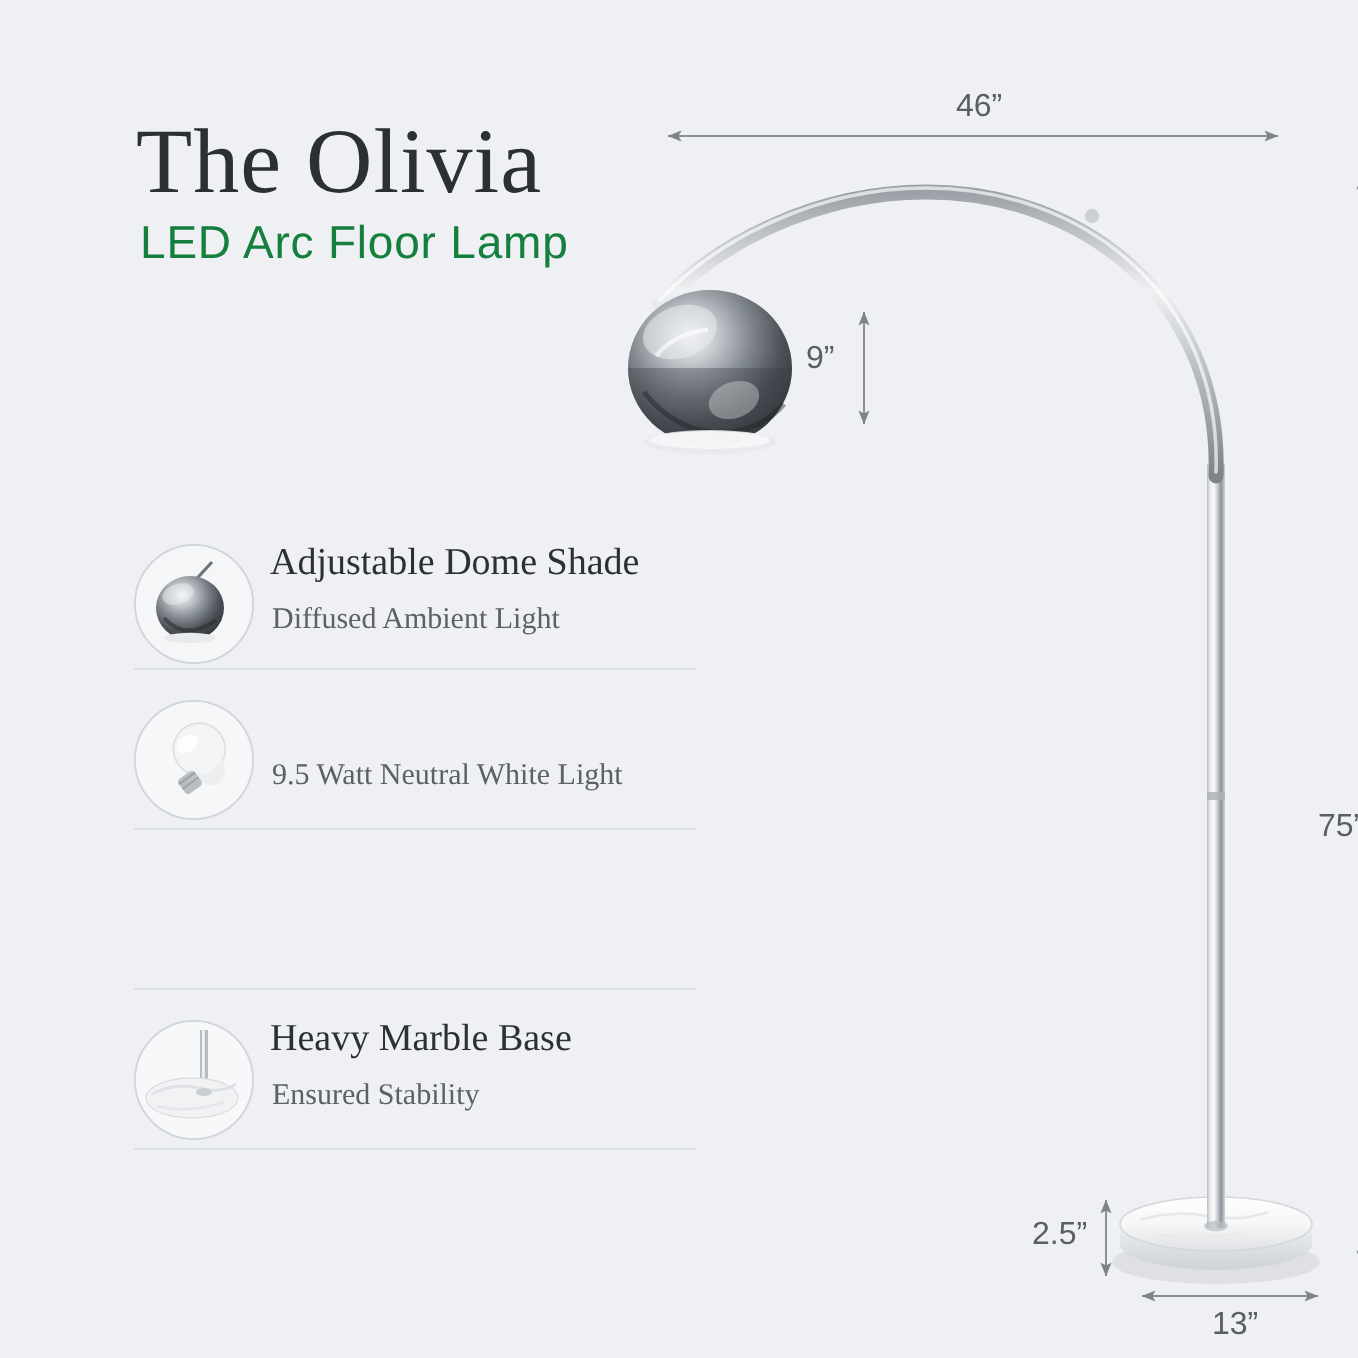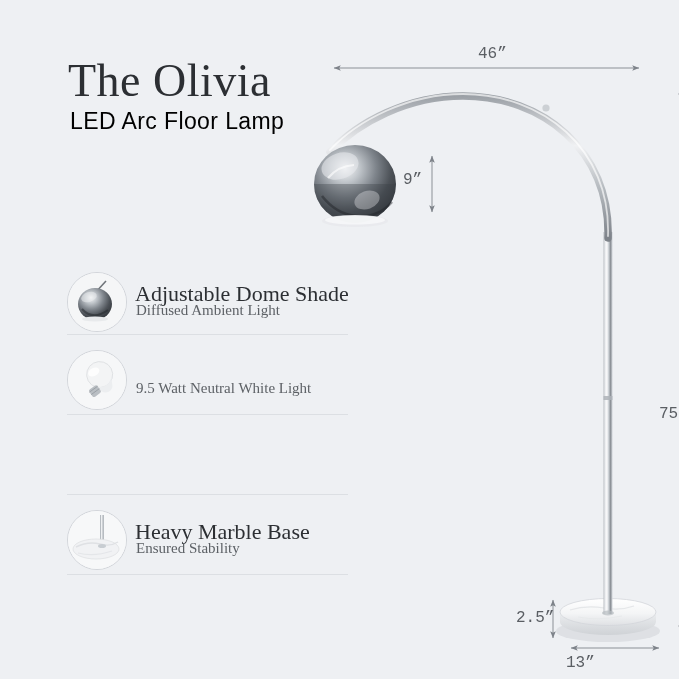--- a/index.html
+++ b/index.html
@@ -14,58 +14,58 @@
   
   .title{
     position:absolute;left:46px;top:58px;
     font-family:"Liberation Serif",serif;
     font-size:46px;color:#2c2f33;letter-spacing:.5px;
     white-space:nowrap;line-height:1;
   }
   .subtitle{
     position:absolute;left:48px;top:110px;
     font-family:"Liberation Sans",sans-serif;
-    font-size:23px;color:#000000;letter-spacing:.4px;
+    font-size:23px;color:#15803d;letter-spacing:.4px;
     white-space:nowrap;line-height:1;font-weight:300;
   }
 
   
   .feature{position:absolute;left:45px;width:290px;height:66px;}
   .thumb{
     position:absolute;left:0;top:0;width:58px;height:58px;
     border-radius:50%;border:1px solid #d2d5da;
     background:#f4f5f7;overflow:hidden;
   }
   .thumb svg{display:block;width:58px;height:58px;}
   .f-head{
-    position:absolute;left:68px;top:10px;
+    position:absolute;left:68px;top:0px;
     font-family:"Liberation Serif",serif;
-    font-size:22px;color:#2c2f33;white-space:nowrap;line-height:1.1;
+    font-size:19px;color:#2c2f33;white-space:nowrap;line-height:1.1;
   }
   .f-sub{
     position:absolute;left:69px;top:30px;
     font-family:Liberation Serif, serif;
     font-size:15px;color:#5d6166;white-space:nowrap;line-height:1.1;font-weight:300;
   }
   .divider{
     position:absolute;left:45px;width:281px;height:1px;
     background:#dcdfe3;
   }
 
   
   .dim{
     position:absolute;
-    font-family:Liberation Mono, monospace;
+    font-family:Liberation Sans, sans-serif;
     font-size:16px;color:#5a5e63;white-space:nowrap;line-height:1;
   }
   #dim-46{left:456px;top:46px;}
   #dim-9{left:381px;top:172px;}
   #dim-75{left:637px;top:406px;}
   #dim-25{left:494px;top:610px;}
-  #dim-13{left:544px;top:655px;}
+  #dim-13{left:584px;top:655px;}
 
   .lampsvg{position:absolute;left:0;top:0;width:679px;height:679px;pointer-events:none;}
 </style>
 </head>
 <body>
 
 <div id="stage">
 
   <svg class="lampsvg" viewBox="0 0 679 679">
     <defs>

